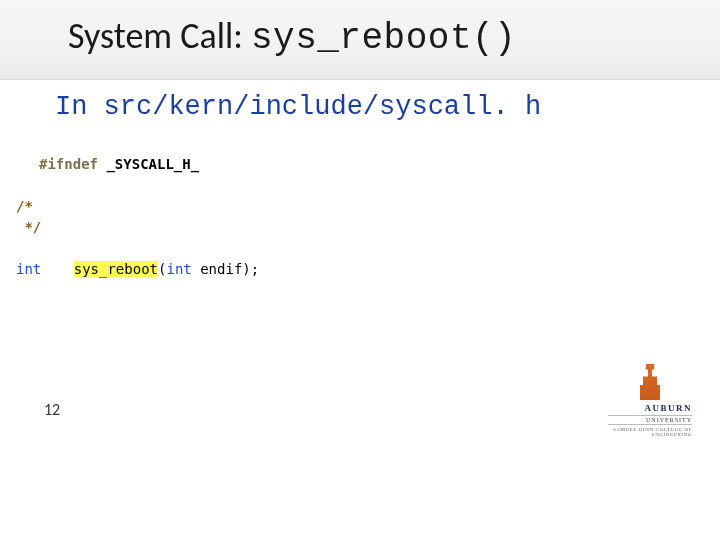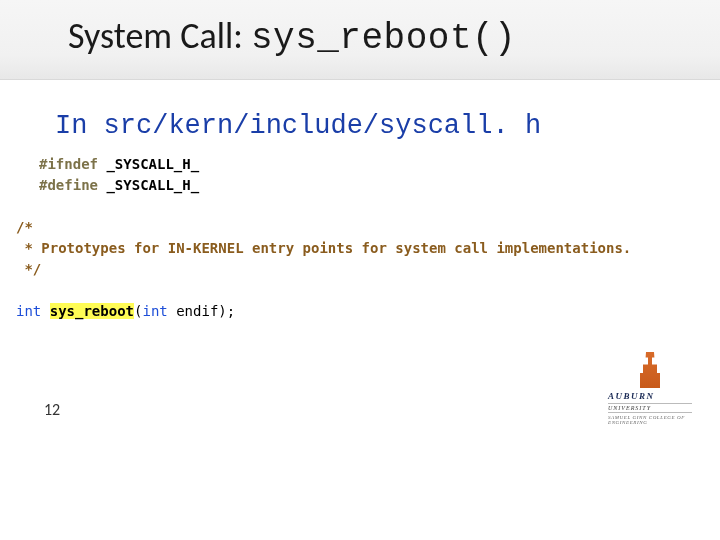--- a/index.html
+++ b/index.html
@@ -9,47 +9,47 @@
     position: absolute; top: 0; left: 0; right: 0; height: 80px;
     background: linear-gradient(to bottom, #f6f6f6 0%, #f1f1f1 70%, #e8e8e8 100%);
     border-bottom: 1px solid #d9d9d9;
   }
   .title {
     position: absolute; top: 14px; left: 68px;
     font-size: 36px; color: #1a1a1a; font-weight: 400;
   }
   .title .mono { font-family: "Courier New", monospace; letter-spacing: 0.5px; }
   .path-line {
-    position: absolute; top: 111px; left: 55px;
+    position: absolute; top: 92px; left: 55px;
     font-family: "Courier New", monospace;
     font-size: 27px; color: #1a3ea8;
   }
   .code-block {
     position: absolute; top: 148px; left: 10px; right: 10px;
     background: #fff;
     font-family: "Lucida Console", Monaco, monospace;
     font-size: 14px; line-height: 1.5;
     color: #000; padding: 6px 0 6px 6px;
   }
   .code-line { white-space: pre; }
   .pp { color: #7c7249; font-weight: bold; margin-left: 23px; } 
   .macro { color: #000; font-weight: bold; }
   .cmt { color: #8a5c1e; font-weight: bold; }
   .type { color: #1d4ed8; }
-  .fn { color: #000; font-weight: bold; }
+  .fn { color: #000; font-weight: normal; margin-left: 24px; }
   .hl { background: #fffc55; }
   .paren { color: #000; }
   .semi { color: #000; }
   .page-num {
     position: absolute; left: 44px; bottom: 32px;
     font-size: 16px; color: #333;
   }
   .logo {
-    position: absolute; right: 28px; bottom: 26px;
-    width: 84px; text-align: left; font-style: italic;
+    position: absolute; right: 28px; bottom: 14px;
+    width: 84px; text-align: right;
   }
   .logo .tower {
     width: 20px; height: 36px; margin: 0 auto 3px;
     background: linear-gradient(#d86b2a, #c85a1a);
     clip-path: polygon(30% 0, 70% 0, 72% 15%, 60% 15%, 60% 35%, 85% 35%, 85% 58%, 100% 58%, 100% 100%, 0 100%, 0 58%, 15% 58%, 15% 35%, 40% 35%, 40% 15%, 28% 15%);
   }
   .logo .uname {
     font-family: Georgia, serif; font-size: 9px; letter-spacing: 1.5px;
     color: #1a2a55; font-weight: 600;
   }
@@ -66,24 +66,22 @@
   <div class="title">
     <span>System Call: </span><span class="mono">sys_reboot()</span>
   </div>
 
   <div class="path-line">
     <span>In </span><span>src/kern/include/syscall. h</span>
   </div>
 
   <div class="code-block">
     <div class="code-line"><span class="pp">#ifndef </span><span class="macro">_SYSCALL_H_</span></div>
-    <div class="code-line"><span class="pp">#define </span><span class="macro">_SYSCALL_H_</span></div>
     <div class="code-line">&nbsp;</div>
     <div class="code-line"><span class="cmt">/*</span></div>
-    <div class="code-line"><span class="cmt"> * Prototypes for IN-KERNEL entry points for system call implementations.</span></div>
     <div class="code-line"><span class="cmt"> */</span></div>
     <div class="code-line">&nbsp;</div>
     <div class="code-line"><span class="type">int </span><span class="fn hl">sys_reboot</span><span class="paren">(</span><span class="type">int </span><span>endif</span><span class="paren">)</span><span class="semi">;</span></div>
     <div class="code-line">&nbsp;</div>
   </div>
 
   <div class="page-num">12</div>
 
   <div class="logo">
     <div class="tower"></div>

